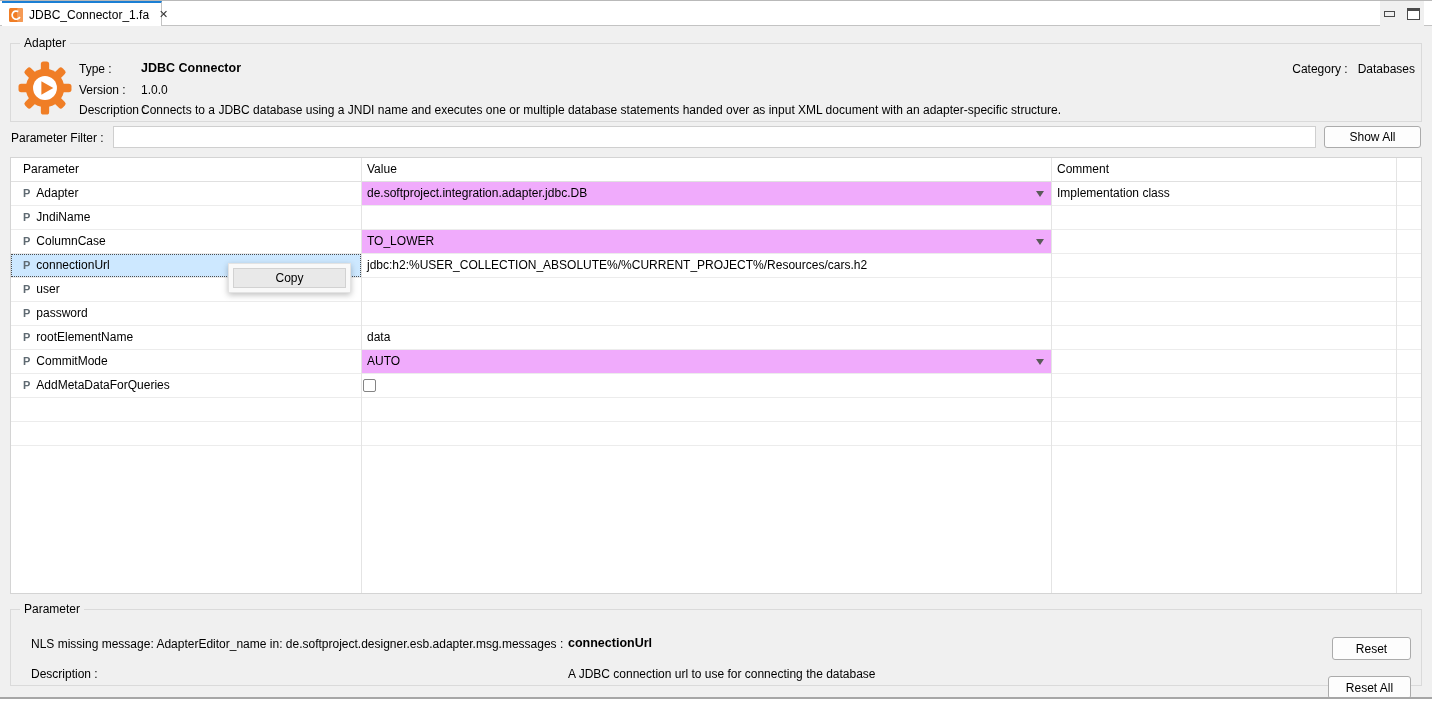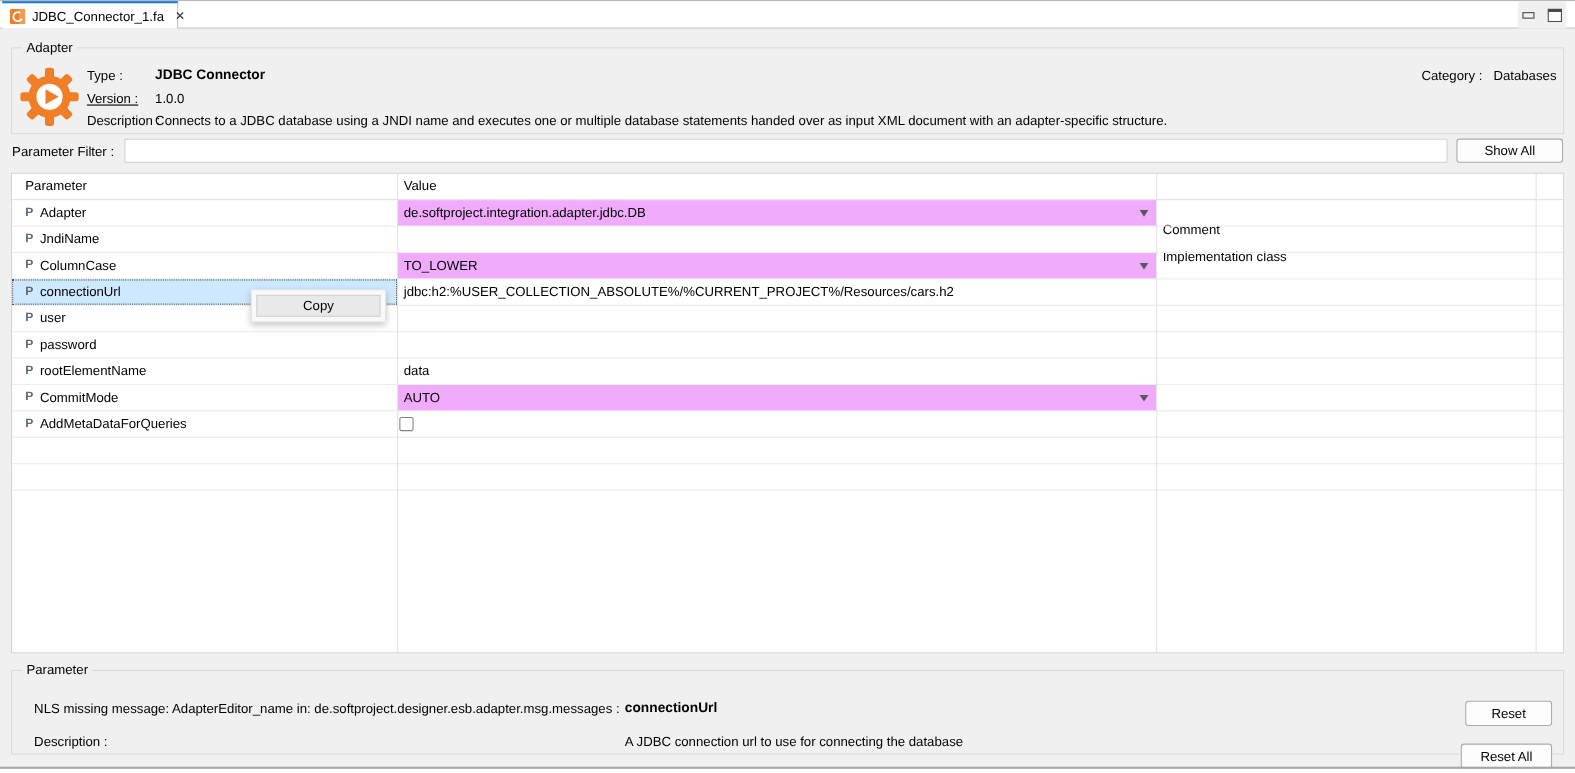--- a/index.html
+++ b/index.html
@@ -22,21 +22,21 @@
 
   
   fieldset { position:absolute; border:1px solid #dadada; background:transparent; }
   legend { font-size:12px; padding:0 4px; margin-left:9px; color:#000; }
 
   .adapter-box { left:10px; top:36px; width:1412px; height:86px; }
   .gear-wrap { position:absolute; left:7px; top:11px; width:54px; height:54px; }
   .ad-label { position:absolute; font-size:12px; }
   .ad-value { position:absolute; font-size:12px; }
   .lbl-type { left:68px; top:12px; }   .val-type { left:130px; top:11px; font-weight:bold; font-size:12.5px; }
-  .lbl-version { left:68px; top:33px;text-decoration:underline; } .val-version { left:130px; top:33px; }
+  .lbl-version { left:68px; top:33px; } .val-version { left:130px; top:33px; }
   .lbl-desc { left:68px; top:53px; }    .val-desc { left:130px; top:53px; white-space:nowrap; }
   .category { position:absolute; right:6px; top:12px; display:flex; gap:10px; }
 
   
   .filter-label { position:absolute; left:11px; top:131px; }
   .filter-input { position:absolute; left:113px; top:126px; width:1203px; height:22px; background:#fff;
                   border:1px solid #cfcfcf; font-size:12px; padding:0 5px; outline:none; }
   .btn { background:#fdfdfd; border:1px solid #ababab; border-radius:3px; font-size:12px; color:#000;
          text-align:center; cursor:pointer; }
   .show-all { position:absolute; left:1324px; top:126px; width:97px; height:22px; }
@@ -44,21 +44,21 @@
   
   .ptable { position:absolute; left:10px; top:157px; width:1412px; height:437px; background:#fff;
             border:1px solid #d4d4d4; overflow:hidden; }
   .vline { position:absolute; top:0; width:1px; height:100%; background:#e4e4e4; z-index:2; }
   .vl1 { left:350px; } .vl2 { left:1040px; } .vl3 { left:1385px; }
   .thead { display:flex; height:24px; line-height:23px; border-bottom:1px solid #e0e0e0; background:#fff; position:relative; }
   .trow { display:flex; height:24px; line-height:23px; border-bottom:1px solid #ececec; position:relative; }
   .cell { height:100%; overflow:hidden; white-space:nowrap; }
   .c-param { width:350px; padding-left:12px; display:flex; align-items:center; gap:6px; }
   .c-value { width:690px; padding-left:6px; position:relative; }
-  .c-comment { width:345px; padding-left:6px;margin-top:40px; }
+  .c-comment { width:345px; padding-left:6px; }
   .c-extra { flex:1; }
   .p-icon { font-weight:bold; color:#5f6a72; font-size:11px; }
   .trow.selected .c-param { background:#cde8ff; outline:1px dotted #4f4f4f; outline-offset:-1px; }
   .c-value.combo { background:#f0abfc; }
   .dd-arrow { position:absolute; right:7px; top:9px; width:0; height:0;
               border-left:4.5px solid transparent; border-right:4.5px solid transparent;
               border-top:6px solid #5a5a5a; }
   .checkbox { position:absolute; left:2px; top:5px; width:13px; height:13px; background:#fff;
               border:1px solid #848484; border-radius:2px; }
   .trow.empty { }

